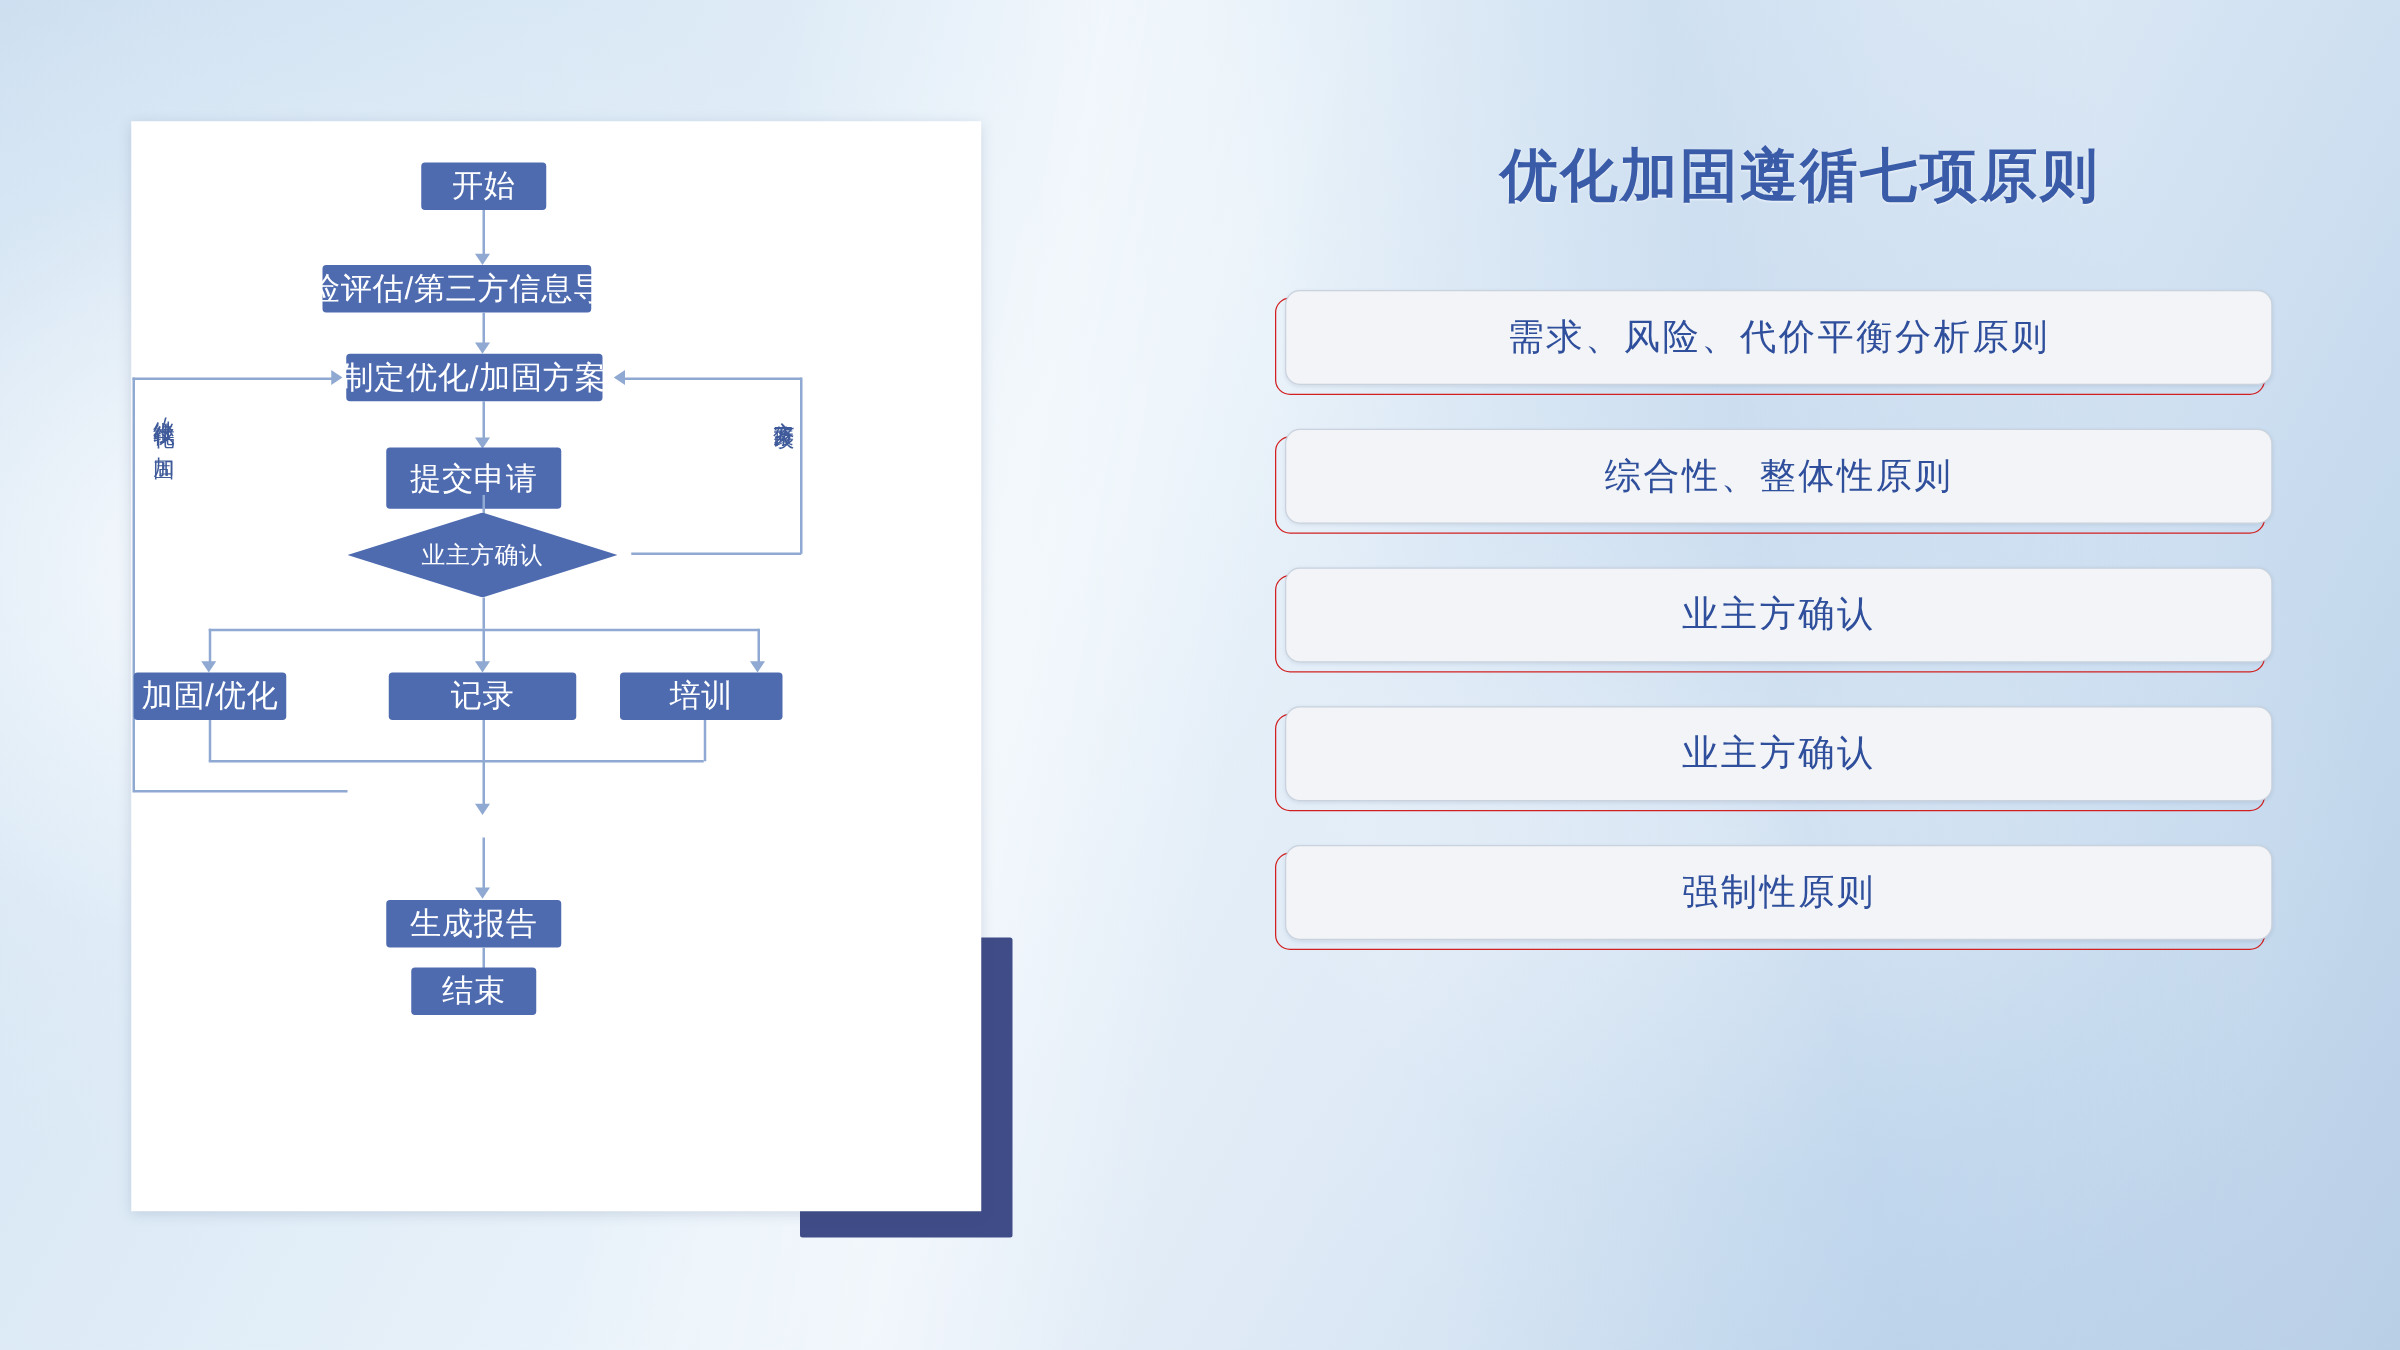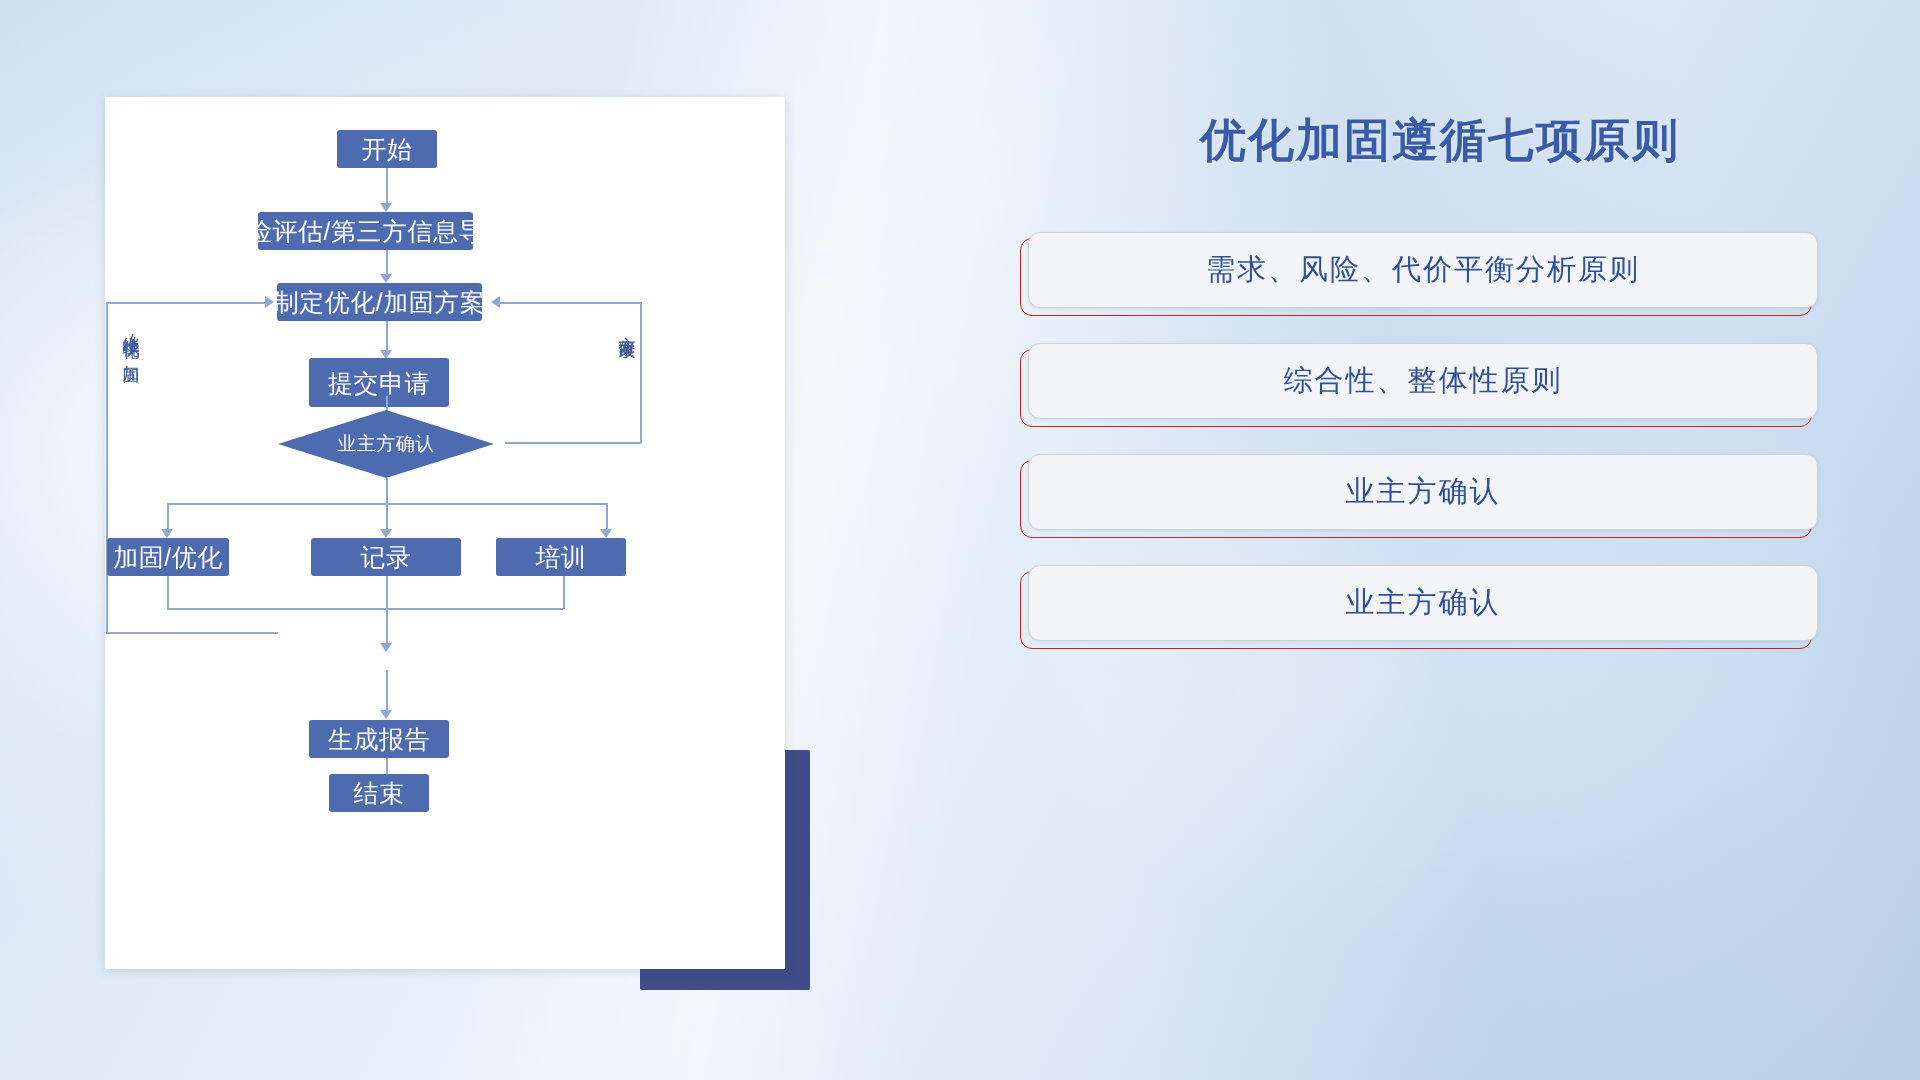--- a/index.html
+++ b/index.html
@@ -269,16 +269,20 @@
       <div class="pill-accent"></div>
       <div class="pill">业主方确认</div>
     </div>
 
     <div class="pill-wrap">
       <div class="pill-accent"></div>
       <div class="pill">业主方确认</div>
     </div>
 
 
+    <div class="pill-wrap">
+      <div class="pill-accent"></div>
+      <div class="pill">强制性原则</div>
+    </div>
 
 
   </div>
 </div>
 
 </body></html>

